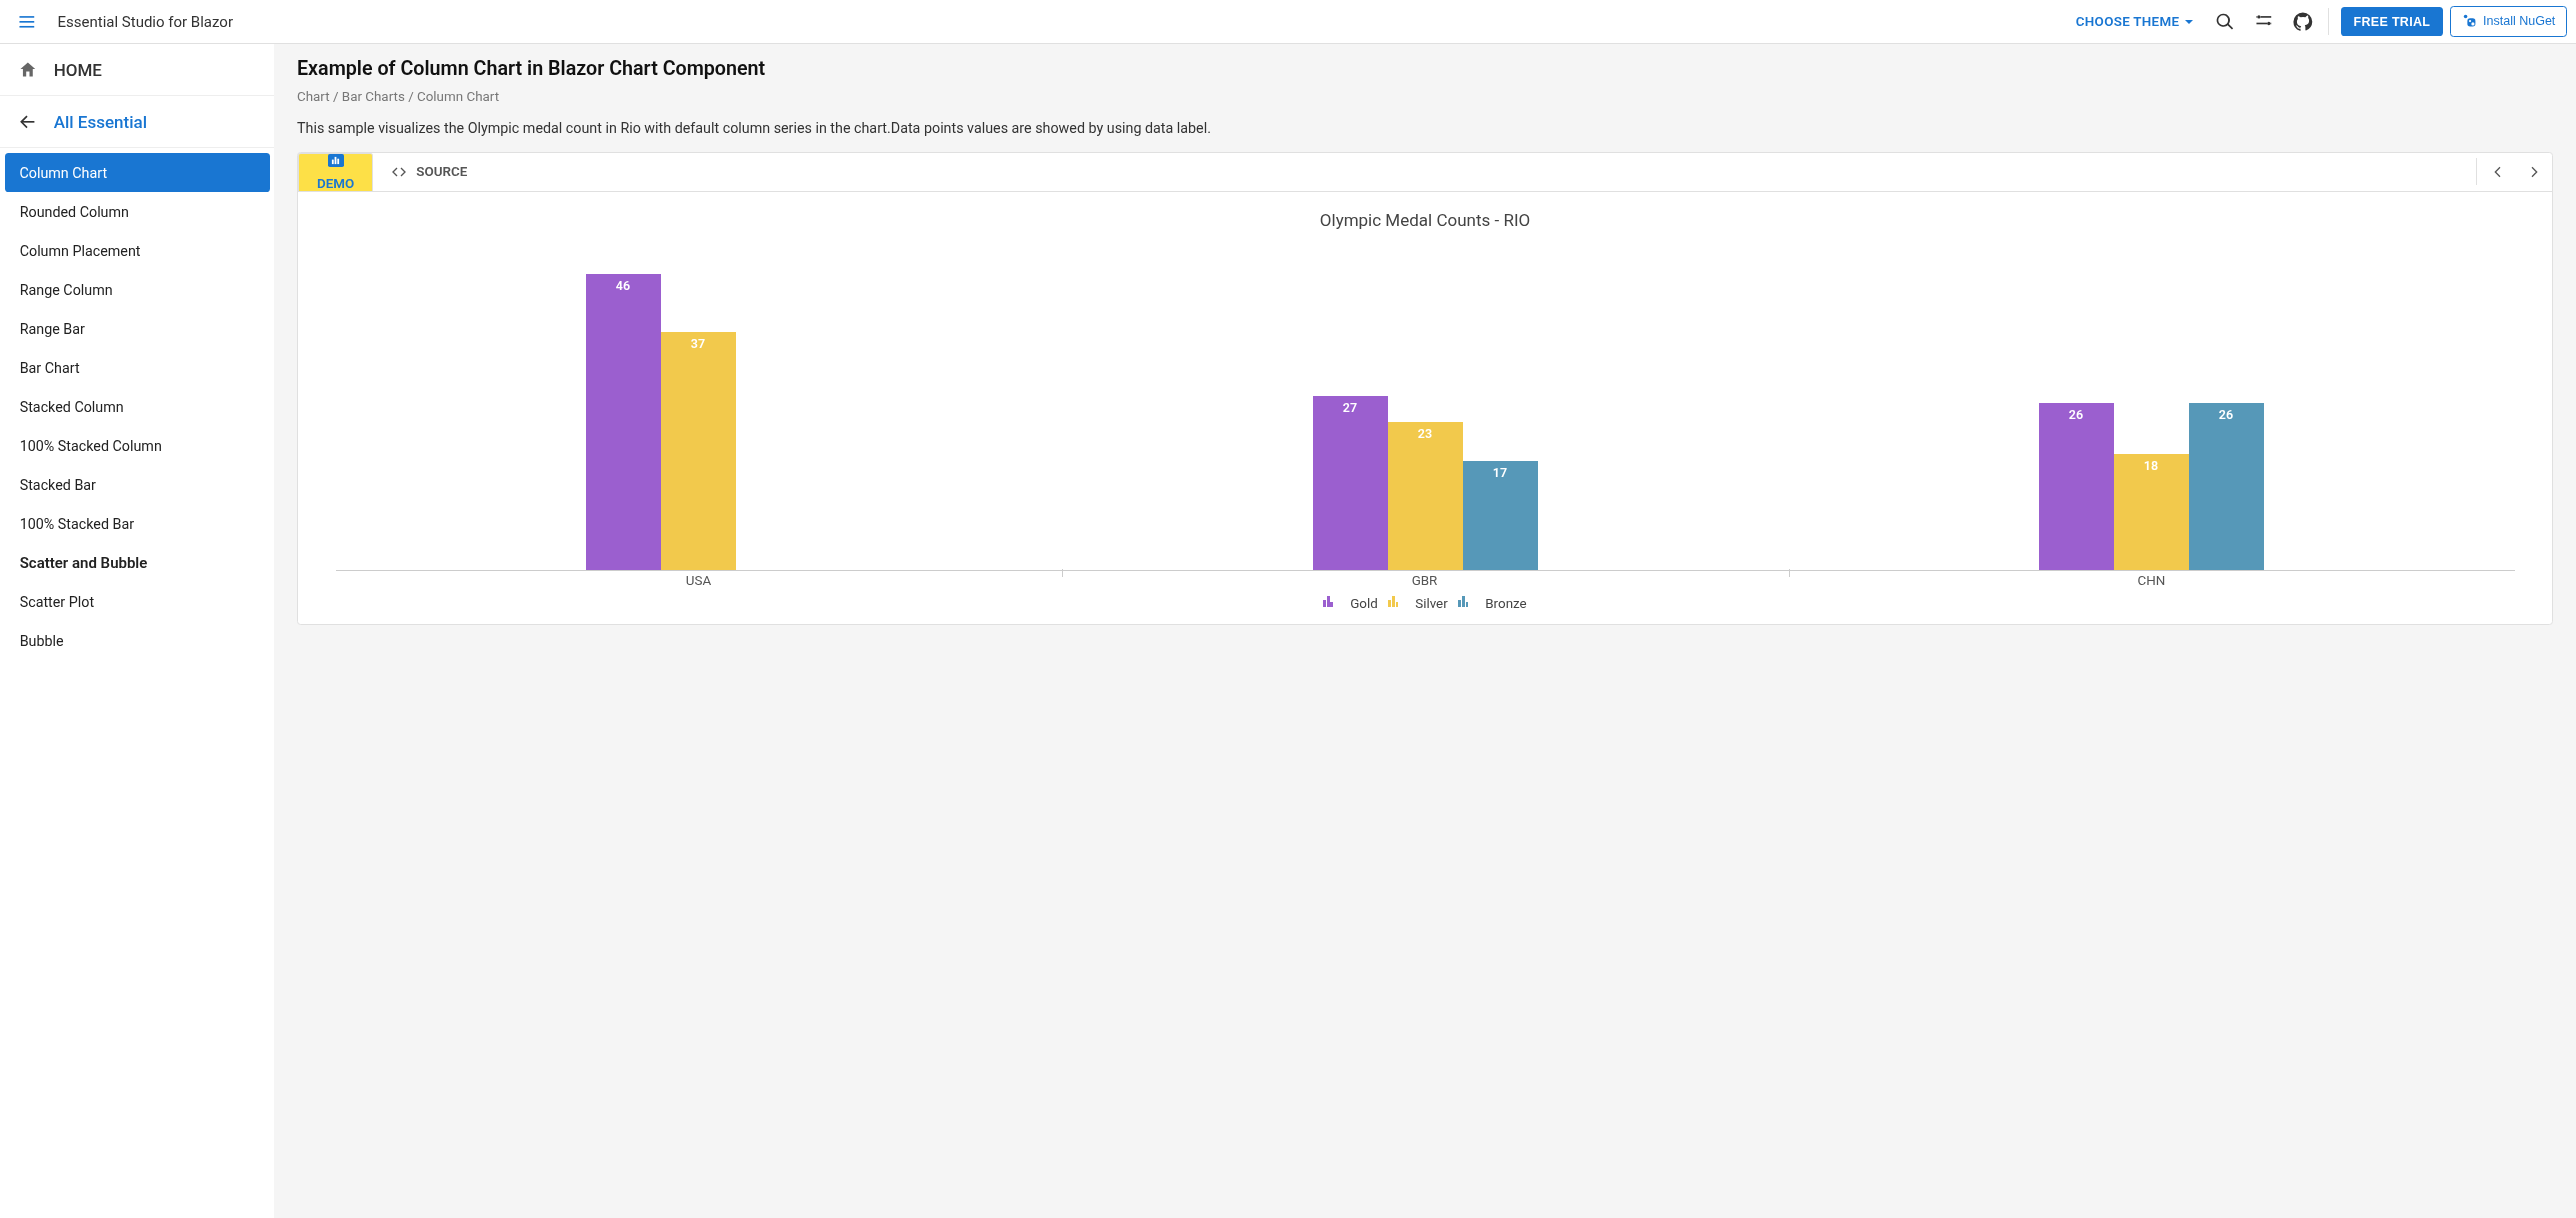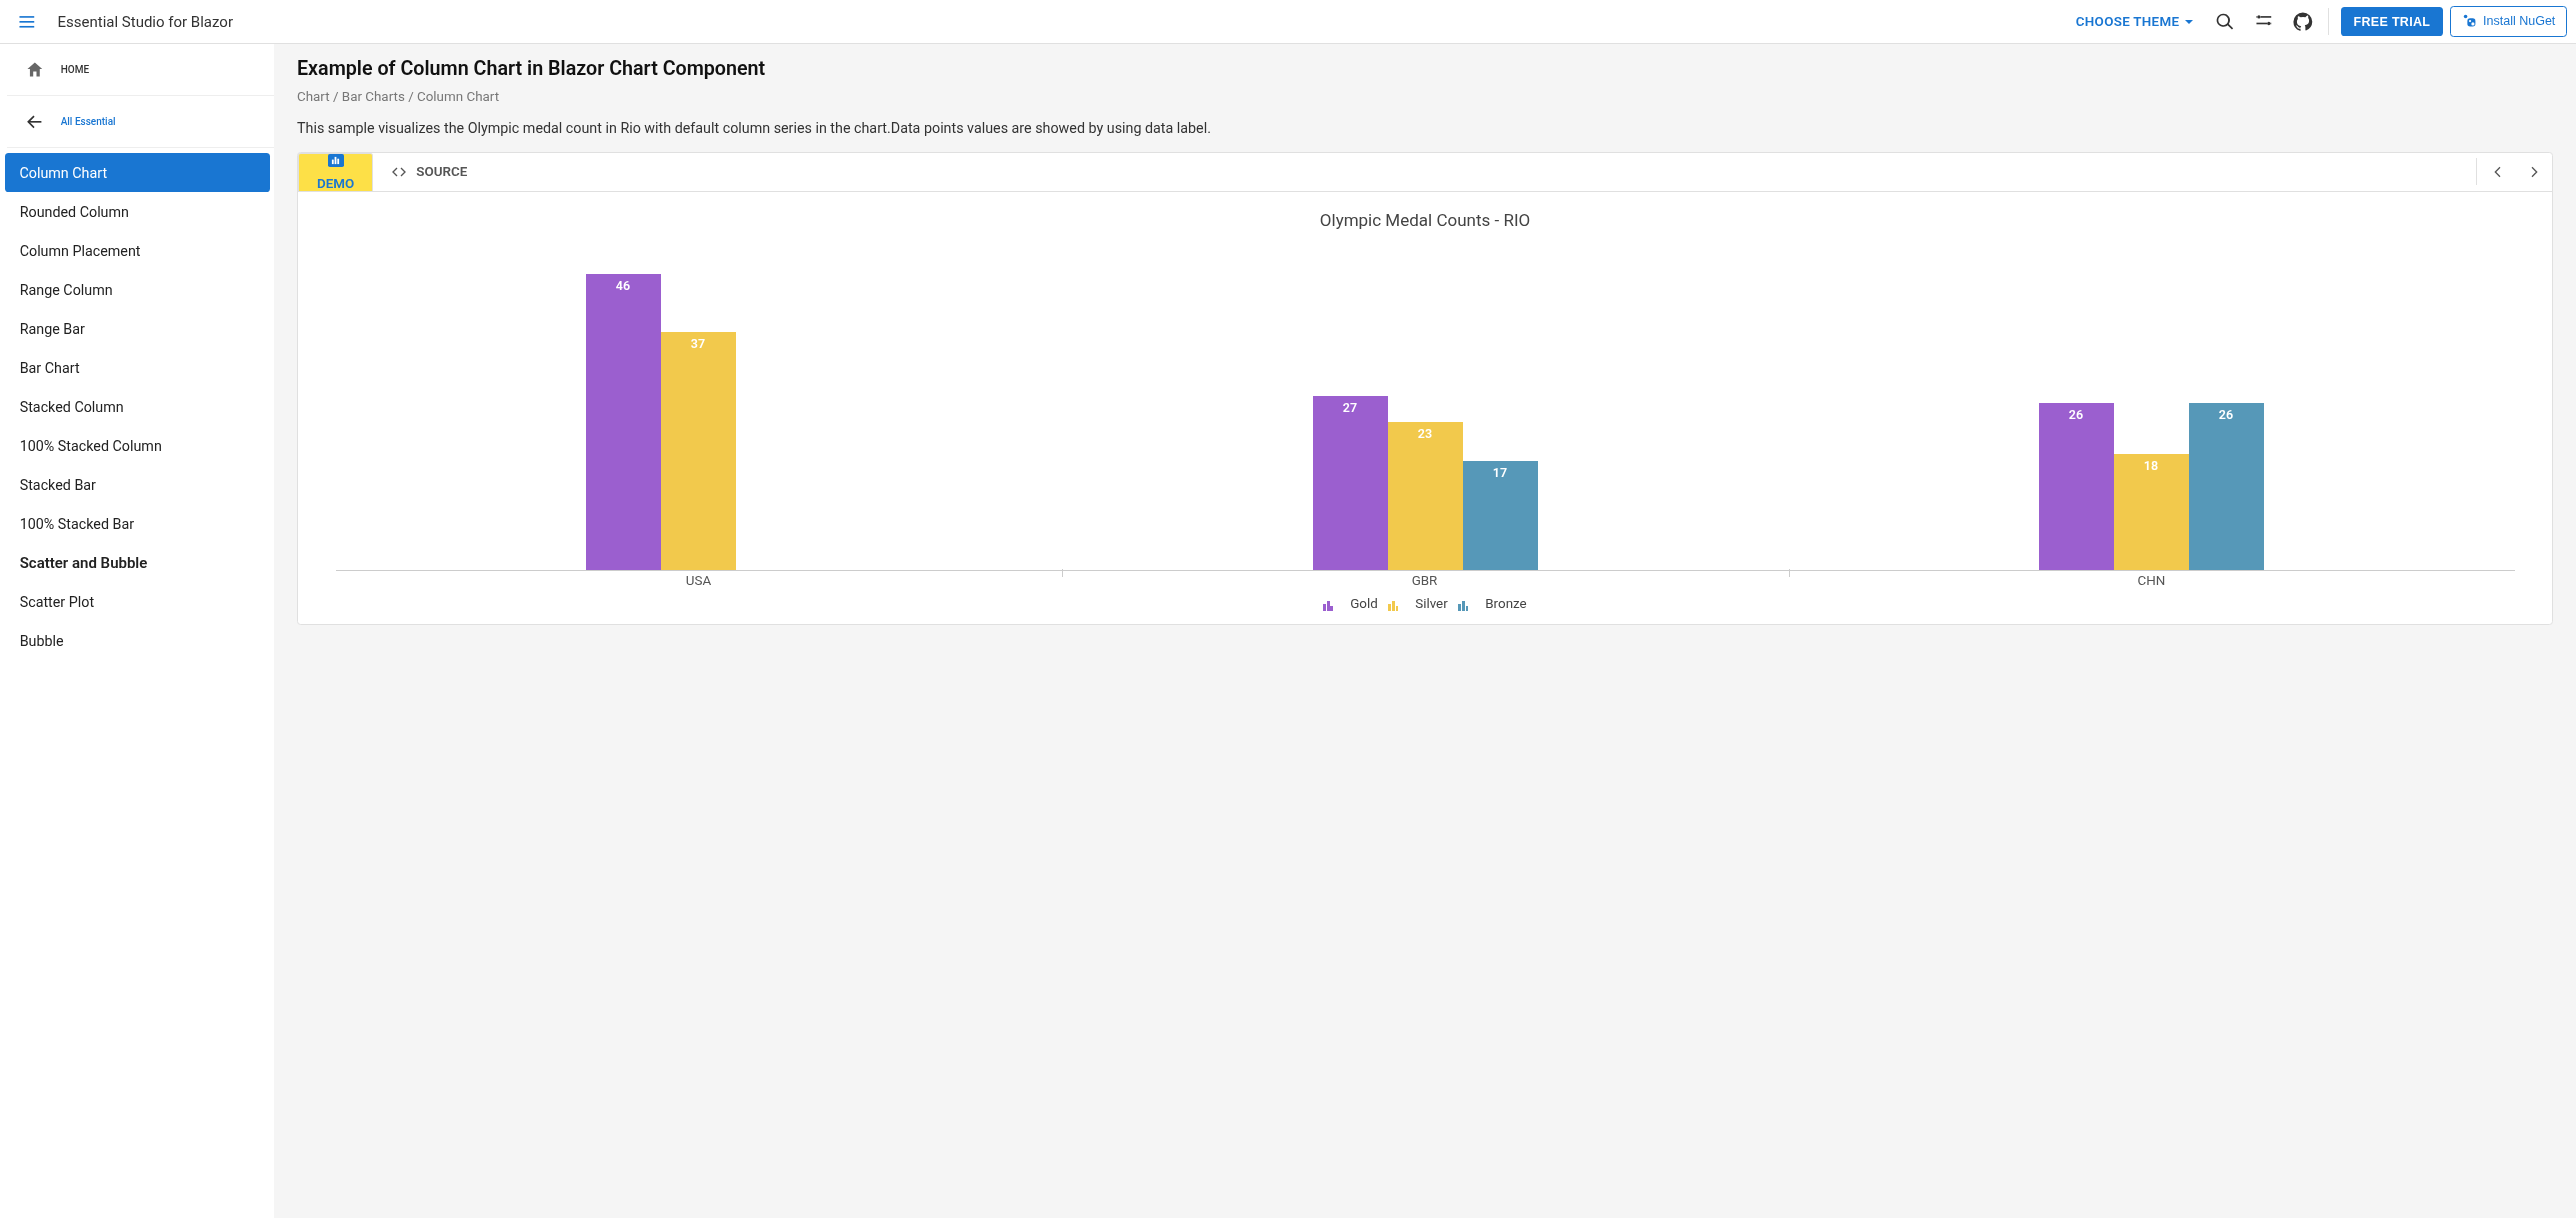--- a/index.html
+++ b/index.html
@@ -20,21 +20,21 @@
   .header-icon { width: 39px; display:flex; justify-content:center; align-items:center; cursor:pointer; }
   .header-icon svg { width:19.7px; height:19.7px; fill:#333; }
   .vr { width:0.9px; height:27px; background:#e0e0e0; margin: 0 5.4px;}
   .btn-free { background:#1976d2; color:#fff; font-weight:600; font-size:12.5px; letter-spacing:0.3px; padding: 7.2px 12.5px; border-radius:3.6px; border:none; cursor:pointer; margin: 0 7.2px;}
   .btn-nuget { background:#fff; color:#1976d2; border:0.9px solid #1976d2; border-radius:3.6px; font-weight:500; font-size:12.5px; padding:6.3px 10.7px; display:flex; align-items:center; gap:7.2px; cursor:pointer;}
   .btn-nuget .nuget-dot { display:inline-block; }
 
   
   .body { flex:1; display:flex; min-height:0; }
   .sidebar { width: 274px; background:#fff; overflow:hidden; }
-  .side-row { display:flex; align-items:center; gap:16px; height:52px; padding: 0 18px; font-size:10px; cursor:pointer;margin-left:7px;}
+  .side-row { display:flex; align-items:center; gap:16px; height:52px; padding: 0 18px; font-size:17px; cursor:pointer;}
   .side-row.home { color:#333; font-weight:500; border-bottom:0.9px solid #eee;}
   .side-row.allcomp { color:#1976d2; font-weight:500; border-bottom:0.9px solid #eee;}
   .side-row svg { width:19.7px; height:19.7px; }
   .side-list { padding-top: 5.4px; }
   .side-item { height:39px; padding:0 19.7px; display:flex; align-items:center; font-size:14.3px; color:#222; cursor:pointer;text-align:right; }
   .side-item.active { background:#1976d2; color:#fff; border-radius:3.6px; margin:0 4.5px; padding:0 15px;}
   .side-group { height:39px; padding:0 19.7px; display:flex; align-items:center; font-size:15px; font-weight:600; color:#222;}
 
   
   .main { flex:1; padding: 12.5px 23px 0 23px; background:#f5f5f5; overflow:hidden; }
@@ -62,21 +62,21 @@
   }
   .plot .group { position:absolute; bottom:0; display:flex; align-items:flex-end; gap:0;}
   .plot .bar { width:75px; position:relative; }
   .plot .bar .lbl { position:absolute; top:3.6px; left:0; right:0; text-align:center; font-size:12.5px; font-weight:600; color:#fff; }
 
   .x-axis { position:relative; height:18px; margin: 1.8px 16px 0 16px; }
   .x-axis .tick { position:absolute; top:0; font-size:13.4px; color:#555; transform:translateX(-50%); }
   .x-axis .tickline { position:absolute; top:-3.6px; width:0.9px; height:7.2px; background:#ccc; }
 
   .legend { display:flex; justify-content:center; align-items:center; gap:10.7px; font-size:13.4px; color:#444; padding: 5.4px 0 9px 0;}
-  .legend .item { display:flex; align-items:flex-end; gap:17px;}
+  .legend .item { display:flex; align-items:flex-start; gap:17px;}
   .legend .sw { display:inline-block; }
   .mini-bars { display:flex; align-items:flex-end; gap:0.9px; height:10.7px;}
   .mini-bars span { display:block; width:2.7px; }
   .mini-bars span:nth-child(1){height:7.2px;}
   .mini-bars span:nth-child(2){height:10.7px;}
   .mini-bars span:nth-child(3){height:5.4px;}
 
 </style>
 </head>
 <body>

